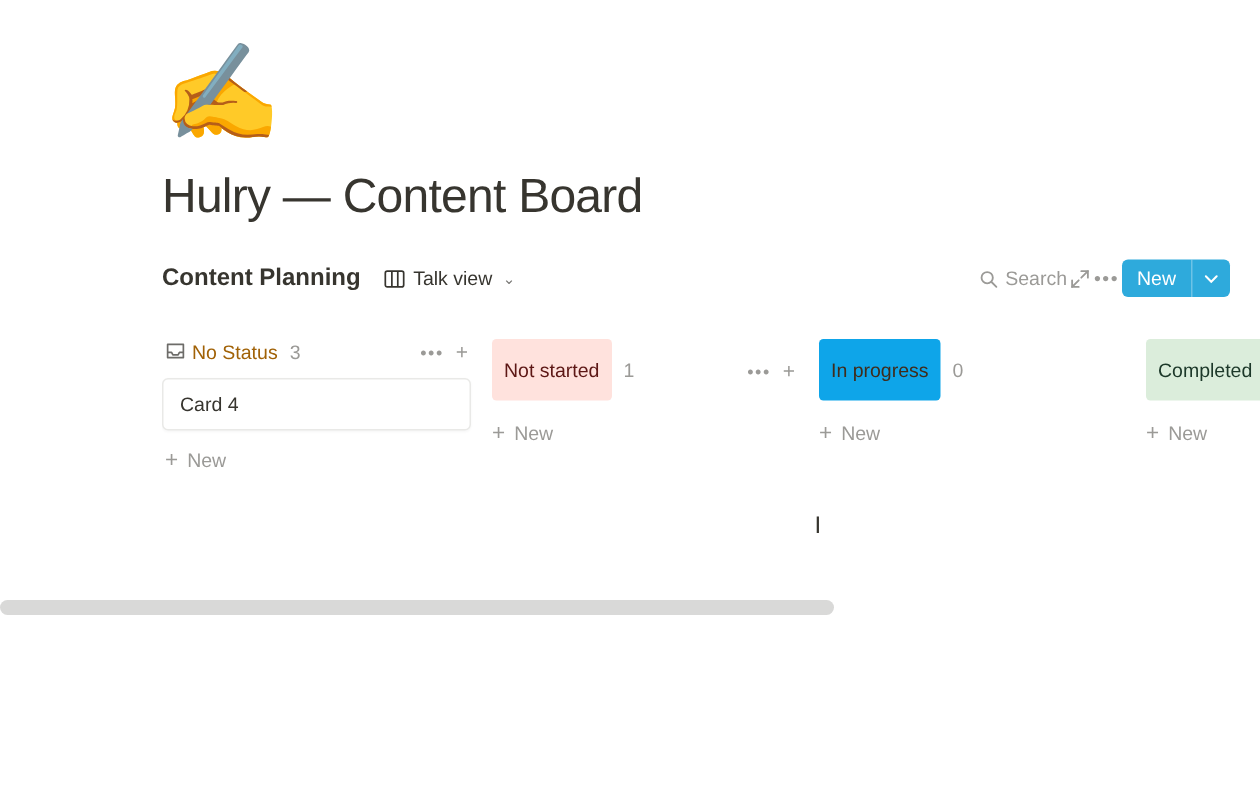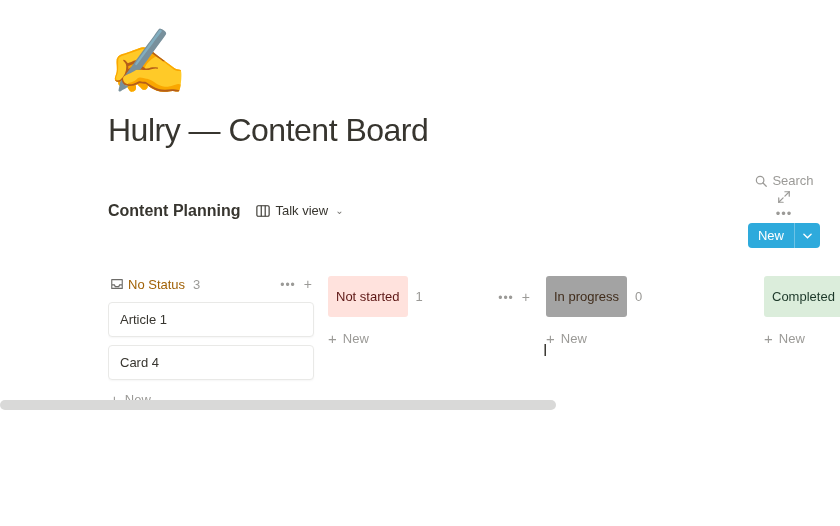--- a/index.html
+++ b/index.html
@@ -44,21 +44,21 @@
   gap: 5px;
   font-size: 13px;
   color: #37352f;
   cursor: pointer;
   padding: 2px 4px;
   border-radius: 4px;
 }
 .view-switch .icon { width: 14px; height: 14px; }
 .chev { font-size: 10px; color: #787774; margin-left: 2px; }
 .spacer { flex: 1; }
-.toolbar { display: flex; align-items: center; gap: 2px; flex-direction: column; }
+.toolbar { display: flex; align-items: center; gap: 2px; }
 .tool-item {
   display: inline-flex;
   align-items: center;
   gap: 4px;
   font-size: 13px;
   color: #9b9a97;
   cursor: pointer;
 }
 .tool-icon { width: 14px; height: 14px; display:inline-block; }
 .dots { letter-spacing: 1px; }
@@ -96,21 +96,21 @@
   gap: 4px;
 }
 .col-name.plain { color: #a16207; font-weight: 400; }
 .pill {
   padding: 13px 8px;
   border-radius: 3px;
   font-size: 13px;
   font-weight: 400;
 }
 .pill-red { background: #ffe2dd; color: #5d1715; }
-.pill-yellow { background: #a3a3a3; color: #402c1b; }
+.pill-yellow { background: #0ea5e9; color: #402c1b; }
 .pill-green { background: #dbeddb; color: #1c3829; }
 .count { color: #9b9a97; font-size: 13px; }
 .col-actions { margin-left: auto; display: inline-flex; gap: 8px; align-items: center; color: #9b9a97; }
 .col-actions span { cursor: pointer; font-size: 14px; }
 .card {
   background: #fff;
   border: 1px solid #e9e9e7;
   border-radius: 4px;
   box-shadow: 0 1px 2px rgba(15,15,15,0.04);
   padding: 9px 11px;
@@ -214,21 +214,21 @@
                 <path d="M2 3h12v10H2z M2 9h3l1 2h4l1-2h3" fill="none" stroke="#6d6c69" stroke-width="1.3" stroke-linejoin="round"></path>
               </svg>
             </span>
             <span>No Status</span>
           </span>
           <span class="count">3</span>
           <span class="col-actions">
             <span><span style="letter-spacing:1px;font-size:12px;">•••</span></span>
             <span><span class="plus">+</span></span>
           </span>
-        </div><div class="card">Article 1</div><div class="card">Card 4</div><div class="new-card">
+        </div><div class="card">Card 4</div><div class="new-card">
           <span class="plus">+</span>
           <span>New</span>
         </div></div>
       <div class="col"><div class="col-header">
           <span class="col-name">
             <span class="pill pill-red">Not started</span>
           </span>
           <span class="count">1</span>
           <span class="col-actions">
             <span><span style="letter-spacing:1px;font-size:12px;">•••</span></span>

